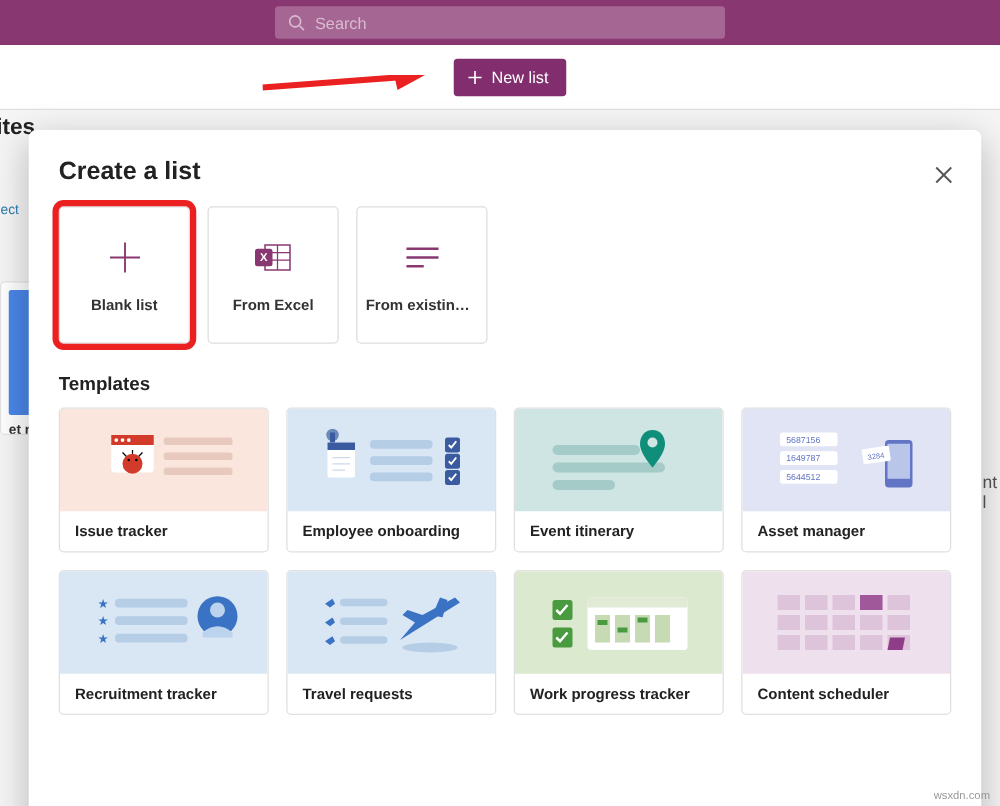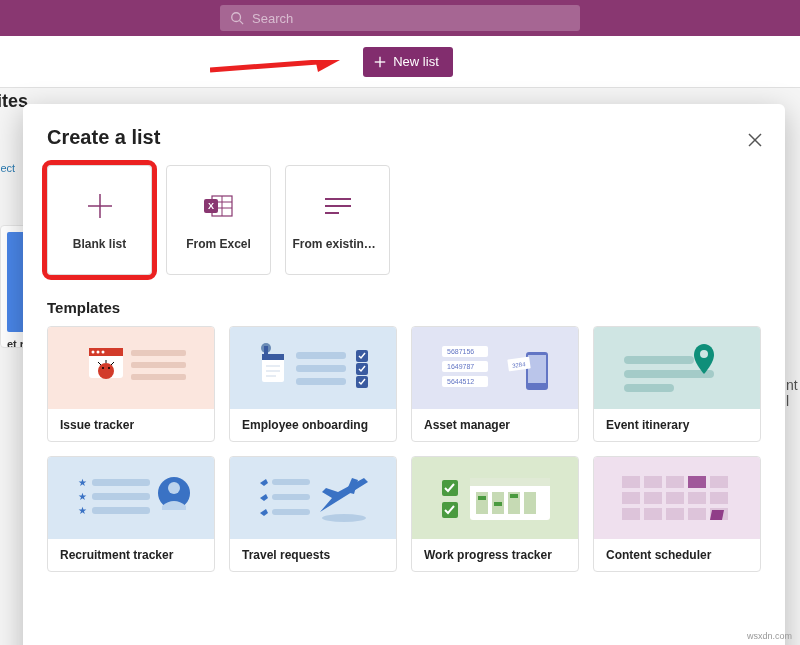--- a/index.html
+++ b/index.html
@@ -178,48 +178,48 @@
             <rect x="16" y="8" width="4" height="8" fill="#3a5ba0"></rect>
           <line x1="18" y1="28" x2="32" y2="28" stroke="#cdd9e8"></line>
             <line x1="18" y1="33" x2="32" y2="33" stroke="#cdd9e8"></line>
             <line x1="18" y1="38" x2="28" y2="38" stroke="#cdd9e8"></line>
         </svg>
       </div>
       <div class="tlbl">Employee onboarding</div>
     </div>
 
     <div class="template-card">
+      <div class="thumb" style="background:#cfe5e3">
+        <svg width="130" height="60" viewBox="0 0 130 60">
+          <rect x="12" y="18" width="70" height="8" rx="4" fill="#a4cbc8"></rect>
+          <rect x="12" y="32" width="90" height="8" rx="4" fill="#a4cbc8"></rect>
+          <rect x="12" y="46" width="50" height="8" rx="4" fill="#a4cbc8"></rect>
+          <path d="M92 6 C86 6 82 11 82 17 C82 25 92 36 92 36 C92 36 102 25 102 17 C102 11 98 6 92 6 Z" fill="#0f8f7a"></path>
+            <circle cx="92" cy="16" r="4" fill="#cfe5e3"></circle>
+        </svg>
+      </div>
+      <div class="tlbl">Event itinerary</div>
+    </div>
+
+    <div class="template-card">
       <div class="thumb" style="background:#e1e4f4">
         <svg width="130" height="60" viewBox="0 0 130 60">
           <rect x="12" y="8" width="46" height="11" rx="2" fill="#fff"></rect>
             <text x="17" y="16" font-size="7" fill="#6275c4">5687156</text>
           <rect x="12" y="23" width="46" height="11" rx="2" fill="#fff"></rect>
             <text x="17" y="31" font-size="7" fill="#6275c4">1649787</text>
           <rect x="12" y="38" width="46" height="11" rx="2" fill="#fff"></rect>
             <text x="17" y="46" font-size="7" fill="#6275c4">5644512</text>
           <rect x="96" y="14" width="22" height="38" rx="3" fill="#6275c4"></rect>
             <rect x="98" y="17" width="18" height="28" fill="#bac5ea"></rect>
           <rect x="78" y="20" width="22" height="12" rx="1" fill="#fff" transform="rotate(-8 89 26)"></rect>
             <text x="82" y="29" font-size="6" fill="#6275c4" transform="rotate(-8 89 26)">3284</text>
         </svg>
       </div>
       <div class="tlbl">Asset manager</div>
-    </div>
-
-    <div class="template-card">
-      <div class="thumb" style="background:#cfe5e3">
-        <svg width="130" height="60" viewBox="0 0 130 60">
-          <rect x="12" y="18" width="70" height="8" rx="4" fill="#a4cbc8"></rect>
-          <rect x="12" y="32" width="90" height="8" rx="4" fill="#a4cbc8"></rect>
-          <rect x="12" y="46" width="50" height="8" rx="4" fill="#a4cbc8"></rect>
-          <path d="M92 6 C86 6 82 11 82 17 C82 25 92 36 92 36 C92 36 102 25 102 17 C102 11 98 6 92 6 Z" fill="#0f8f7a"></path>
-            <circle cx="92" cy="16" r="4" fill="#cfe5e3"></circle>
-        </svg>
-      </div>
-      <div class="tlbl">Event itinerary</div>
     </div>
 
     <div class="template-card">
       <div class="thumb" style="background:#d9e7f4">
         <svg width="130" height="60" viewBox="0 0 130 60">
           <text x="12" y="18" font-size="10" fill="#3a72c4">★</text>
             <rect x="26" y="11" width="58" height="7" rx="3" fill="#b5cde5"></rect>
           <text x="12" y="32" font-size="10" fill="#3a72c4">★</text>
             <rect x="26" y="25" width="58" height="7" rx="3" fill="#b5cde5"></rect>
           <text x="12" y="46" font-size="10" fill="#3a72c4">★</text>

